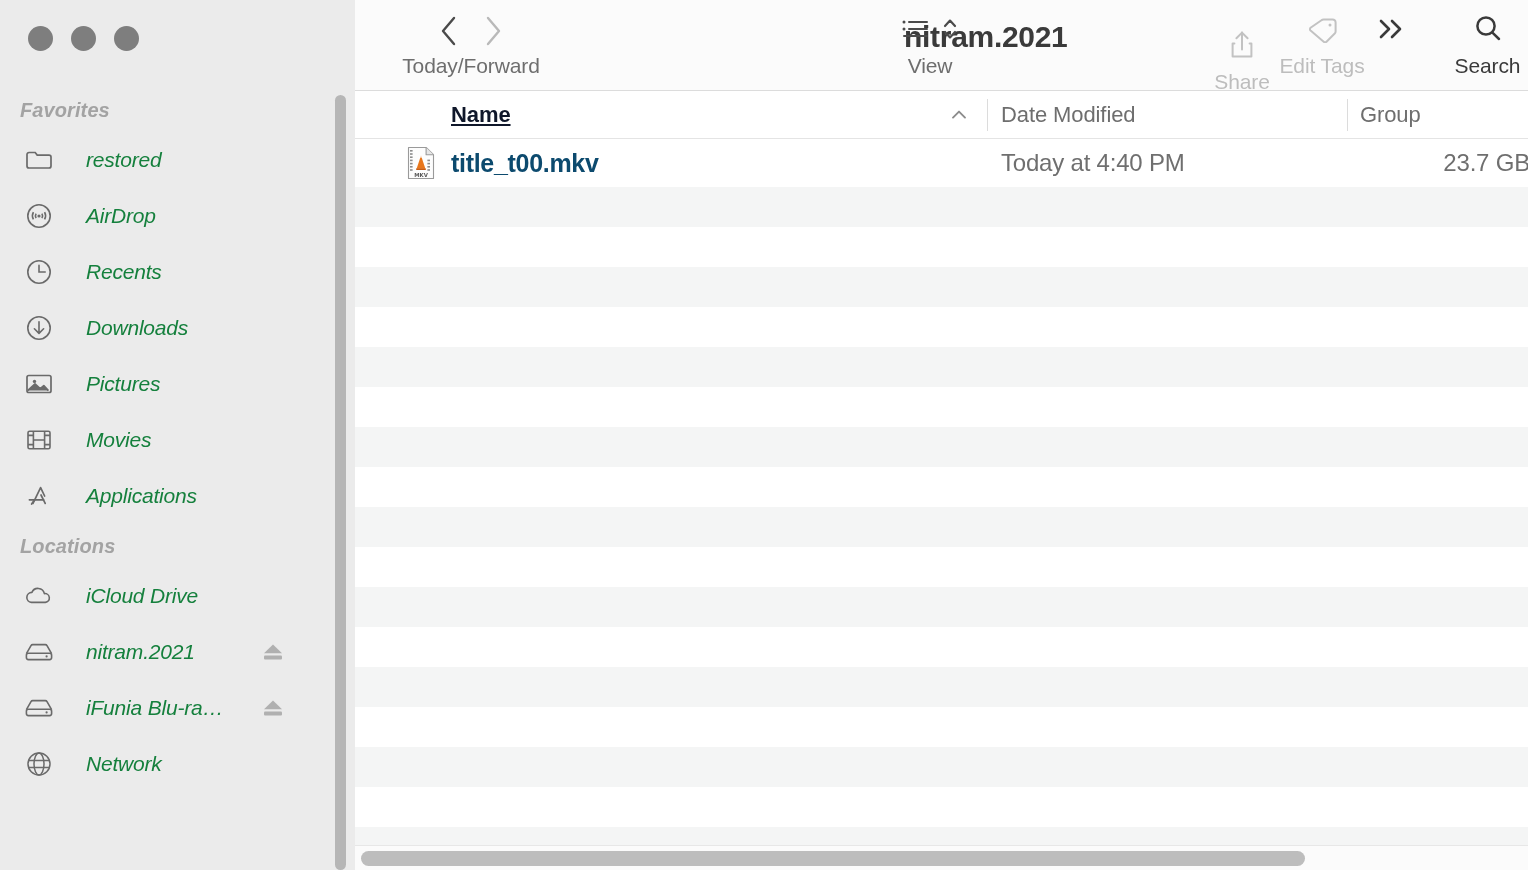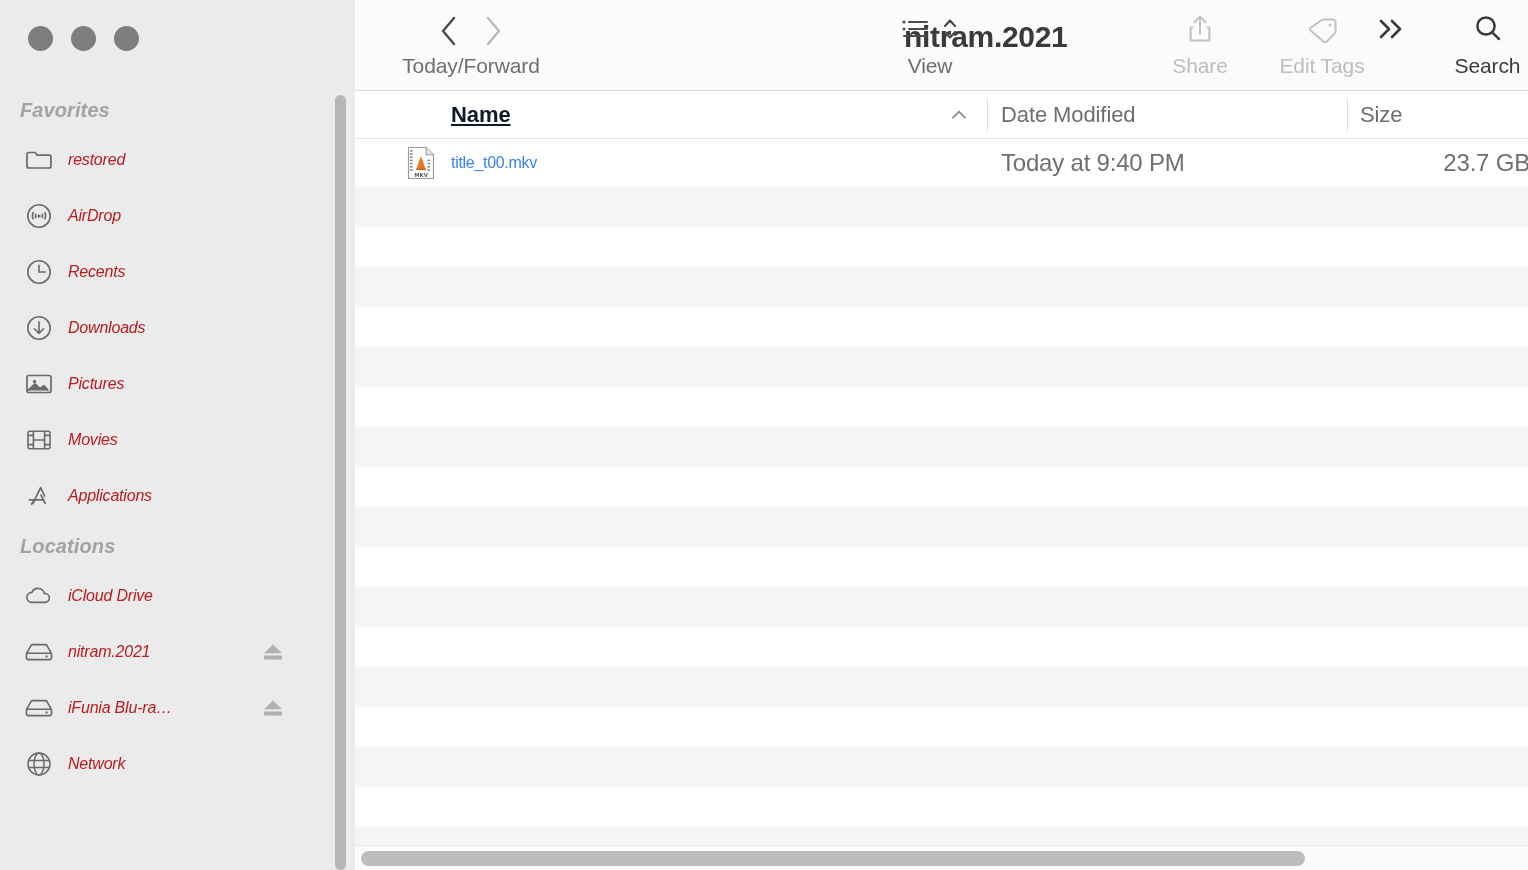--- a/index.html
+++ b/index.html
@@ -38,21 +38,21 @@
     display:flex; align-items:center; height:56px;
     padding-left:22px; position:relative;
   }
   .sb-icon {
     width:34px; height:30px; flex:0 0 34px;
     display:flex; align-items:center; justify-content:center;
     color:#6a6a6a;
   }
   .sb-icon svg { display:block; }
   .sb-label {
-    font-size:16px; color:#b91c1c; margin-left:12px;
+    font-size:21px; color:#15803d; margin-left:30px;
     white-space:nowrap; letter-spacing:-0.2px;
   }
   .sb-eject {
     position:absolute; right:70px; top:50%; transform:translateY(-50%);
     width:24px; height:22px; color:#b0b0b0;
   }
   .sb-eject svg { display:block; }
 
   .sb-vscroll {
     position:absolute; top:95px; right:9px;
@@ -109,21 +109,21 @@
 
   
   .filelist { position:relative; height:706px; background:#ffffff; overflow:hidden; }
   .frow { position:relative; height:40px; width:100%; }
   .frow.alt { background:#f4f5f5; }
   .frow.first { height:48px; }
   .fcell-name {
     position:absolute; left:52px; top:0; height:48px;
     display:flex; align-items:center; gap:16px;
   }
-  .fname { font-size:16px; color:#3b82f6; letter-spacing:-0.3px; white-space:nowrap; }
+  .fname { font-size:25px; color:#0c4a6e; letter-spacing:-0.3px; white-space:nowrap;font-weight:bold; }
   .fcell-date {
     position:absolute; left:646px; top:0; height:48px;
     display:flex; align-items:center;
     font-size:24px; color:#6f6f6f; letter-spacing:-0.2px; white-space:nowrap;
   }
   .fcell-size {
     position:absolute; left:1024px; top:0; height:48px; width:151px;
     display:flex; align-items:center; justify-content:flex-end;
     font-size:24px; color:#6f6f6f; letter-spacing:-0.2px; white-space:nowrap;
   }
@@ -338,21 +338,21 @@
             <svg width="18" height="28" viewBox="0 0 18 28" fill="none" stroke="#4a4a4a" stroke-width="2.2" stroke-linecap="round" stroke-linejoin="round">
               <path d="M4 11 9 5.6 14 11"></path>
               <path d="M4 17l5 5.4 5-5.4"></path>
             </svg>
           </span>
         </div>
         <div class="tb-label">View</div>
       </div>
 
 
-      <div class="tb-item" style="left:770px; width:150px;">
+      <div class="tb-item" style="left:812px; width:150px;margin-top:16px;">
         <div class="tb-glyphrow">
           <span>
             <svg width="28" height="32" viewBox="0 0 28 32" fill="none" stroke="#c2c2c2" stroke-width="2" stroke-linecap="round" stroke-linejoin="round">
               <path d="M14 3.6v17"></path>
               <path d="M8.4 9.2 14 3.6l5.6 5.6"></path>
               <path d="M6.4 14.4H4.6v13.2h18.8V14.4h-1.8"></path>
             </svg>
           </span>
         </div>
         <div class="tb-label dim">Share</div>
@@ -397,21 +397,21 @@
     <div class="colhdr">
       <div class="col sorted" style="left:96px;">Name</div>
       <span class="sort-arrow">
         <svg width="20" height="20" viewBox="0 0 20 20" fill="none" stroke="currentColor" stroke-width="1.9" stroke-linecap="round" stroke-linejoin="round">
           <path d="M4 12.6 10 6.6l6 6"></path>
         </svg>
       </span>
       <div class="col-sep" style="left:632px;"></div>
       <div class="col" style="left:646px;">Date Modified</div>
       <div class="col-sep" style="left:992px;"></div>
-      <div class="col" style="left:1005px;">Size</div>
+      <div class="col" style="left:1005px;">Group</div>
     </div>
 
     <div class="filelist">
 
       <div class="frow first">
         <div class="fcell-name">
           <span class="mkv-icon">
             <svg width="28" height="34" viewBox="0 0 28 34">
               <path d="M1.5 1.5h17.6l7.4 7.2v23.8H1.5z" fill="#fdfdfd" stroke="#9a9a9a" stroke-width="1.1" stroke-linejoin="round"></path>
               <path d="M19.1 1.5v7.2h7.4" fill="#e6e6e6" stroke="#9a9a9a" stroke-width="1.1" stroke-linejoin="round"></path>
@@ -429,21 +429,21 @@
                 <rect x="20.4" y="23.2" width="2.6" height="1.6"></rect>
               </g>
               <path d="M14 9.6l4.4 13.2H9.6z" fill="#e8761b"></path>
               <path d="M12.6 9.6h2.8l.6 2.2h-4z" fill="#ffffff" opacity="0.55"></path>
               <rect x="9.2" y="22.4" width="9.6" height="1.6" fill="#c95b10"></rect>
               <text x="14" y="31.2" font-family="DejaVu Sans, sans-serif" font-size="5.4" font-weight="bold" fill="#5a5a5a" text-anchor="middle">MKV</text>
             </svg>
           </span>
           <span class="fname">title_t00.mkv</span>
         </div>
-        <div class="fcell-date">Today at 9:40 PM</div>
+        <div class="fcell-date">Today at 4:40 PM</div>
         <div class="fcell-size">23.7 GB</div>
       </div>
 
       <div class="frow alt"></div>
       <div class="frow"></div>
       <div class="frow alt"></div>
       <div class="frow"></div>
       <div class="frow alt"></div>
       <div class="frow"></div>
       <div class="frow alt"></div>

